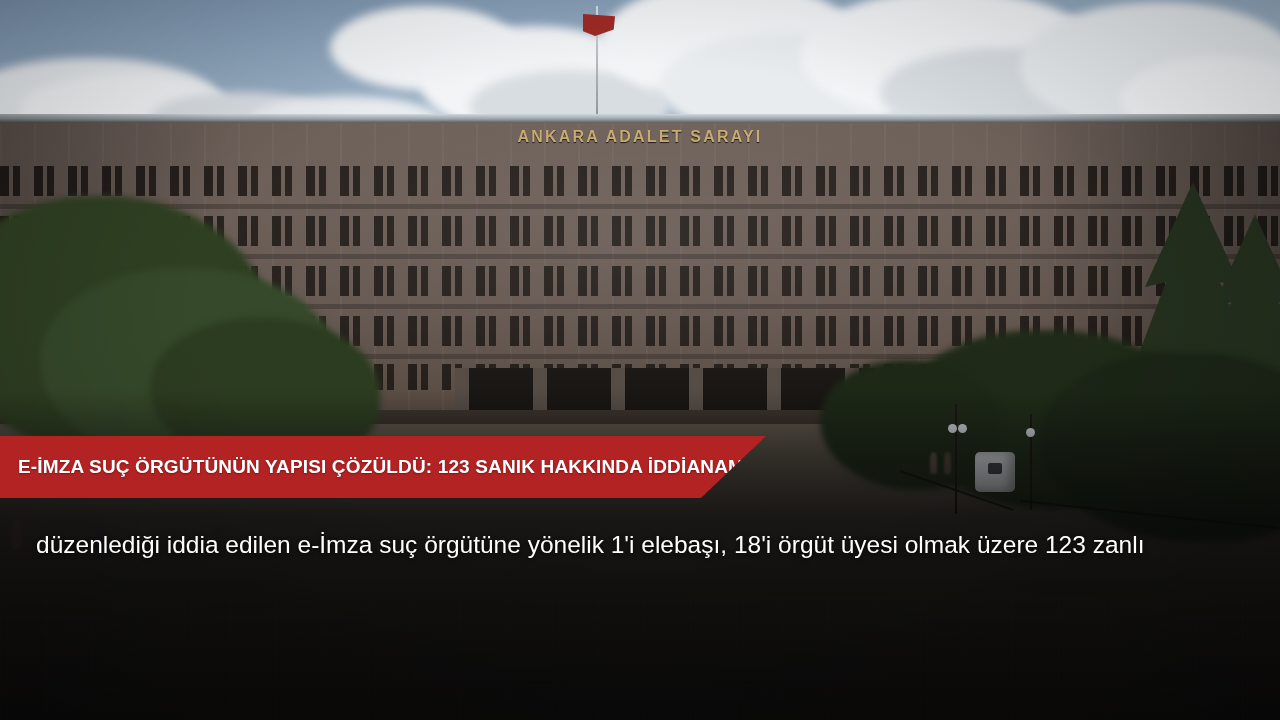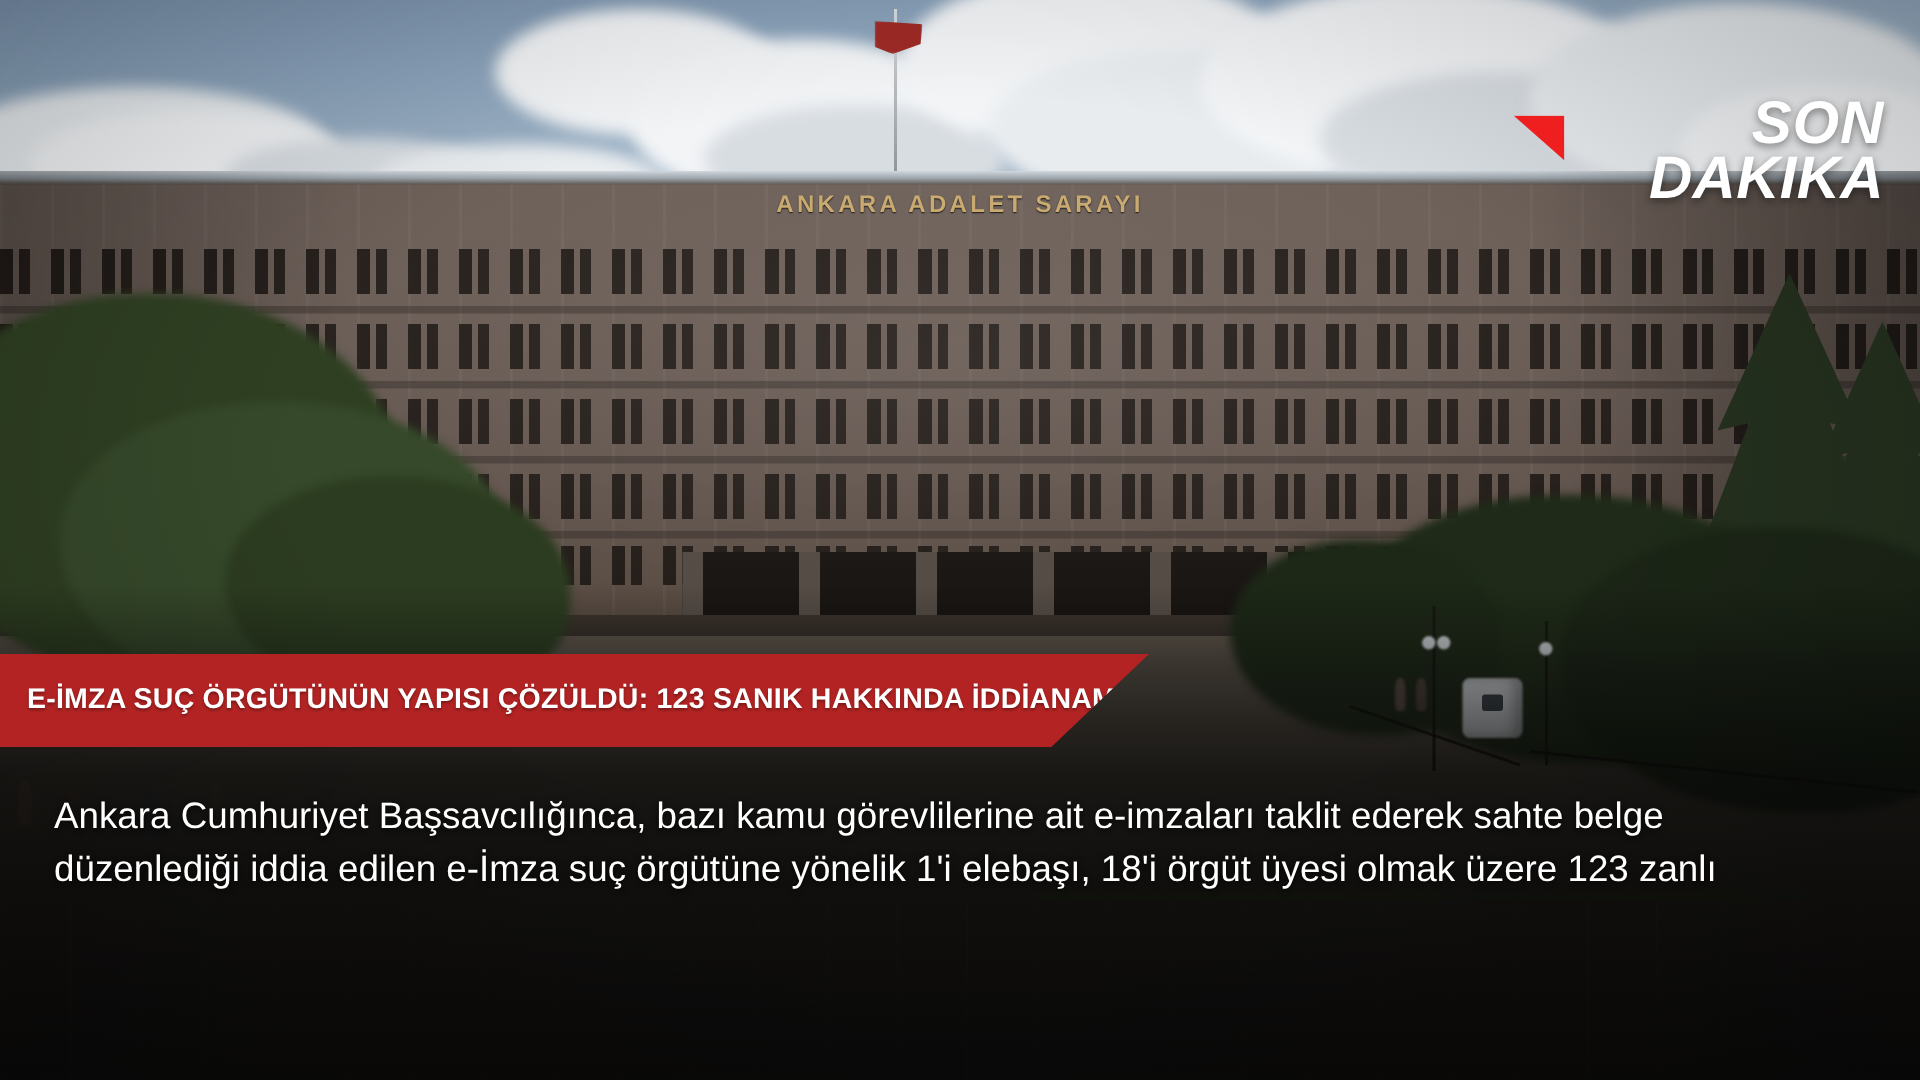--- a/index.html
+++ b/index.html
@@ -256,30 +256,22 @@
     <div class="person" style="left:96px;  top:528px; width:9px;  height:30px; background:#3e3a45;"></div>
     <div class="person" style="left:140px; top:522px; width:8px;  height:27px; background:#4f4438;"></div>
     <div class="person" style="left:214px; top:526px; width:9px;  height:29px; background:#433a33;"></div>
     <div class="person" style="left:930px; top:452px; width:7px;  height:22px; background:#584a42;"></div>
     <div class="person" style="left:944px; top:452px; width:7px;  height:22px; background:#4d4038;"></div>
 
     <div class="grade"></div>
     <div class="vignette"></div>
   </div>
 
-  <div class="badge">
-    <div class="badge-tri"></div>
-    <div class="badge-txt">
-      <span class="l1">SON</span>
-      <span class="l2">DAKIKA</span>
-    </div>
-  </div>
 
   <div class="banner">
     <div class="banner-text">E-İMZA SUÇ ÖRGÜTÜNÜN YAPISI ÇÖZÜLDÜ: 123 SANIK HAKKINDA İDDİANAME</div>
   </div>
 
   <div class="body-copy">
-    <p>Ankara Cumhuriyet Başsavcılığınca, bazı kamu görevlilerine ait e-imzaları taklit ederek sahte belge</p>
     <p>düzenlediği iddia edilen e-İmza suç örgütüne yönelik 1'i elebaşı, 18'i örgüt üyesi olmak üzere 123 zanlı</p>
   </div>
 
 </div>
 
 </body></html>

